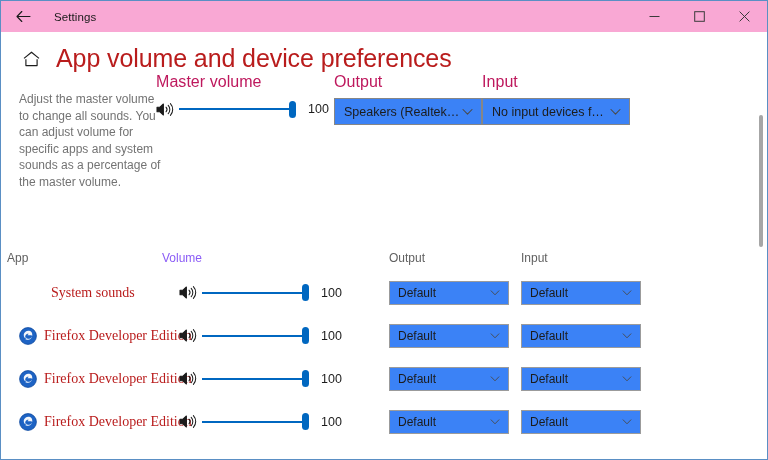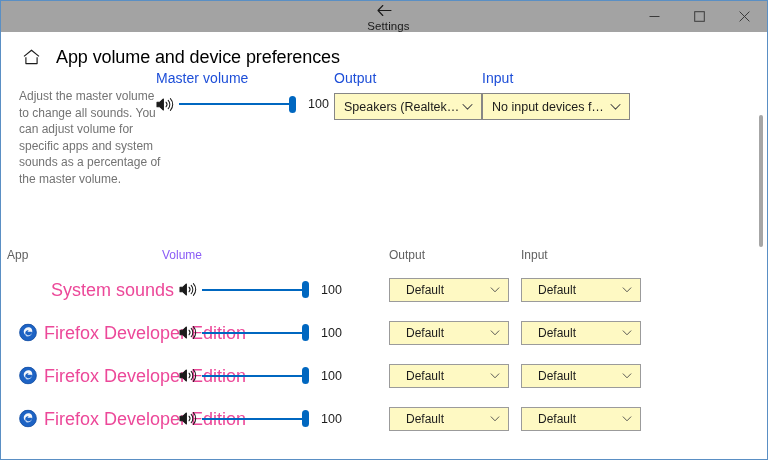--- a/index.html
+++ b/index.html
@@ -18,24 +18,23 @@
     height: 460px;
     background: #ffffff;
     border: 1px solid #5a8fc4;
     overflow: hidden;
   }
 
   
   .titlebar {
     position: relative;
     height: 31px;
-    background: #a3a3a3;
-    display: flex;
-    align-items: center;
-    flex-direction: column;
+    background: #f9a8d4;
+    display: flex;
+    align-items: center;
   }
   .back-btn {
     width: 44px;
     height: 31px;
     display: flex;
     align-items: center;
     justify-content: center;
     color: #1a1a1a;
   }
   .back-btn svg { display: block; }
@@ -72,23 +71,23 @@
   .home-icon {
     width: 26px;
     height: 26px;
     display: flex;
     align-items: center;
     justify-content: center;
     color: #1c1c1c;
     flex: 0 0 auto;
   }
   .page-title {
-    font-size: 18px;
+    font-size: 25px;
     font-weight: 400;
-    color: #000000;
+    color: #b91c1c;
     margin-left: 12px;
     letter-spacing: -0.1px;
   }
 
   
   .content {
     position: relative;
     padding-left: 18px;
     padding-right: 30px;
   }
@@ -106,22 +105,22 @@
   
   .master-row {
     position: absolute;
     left: 155px;
     top: 0;
     right: 0;
     display: flex;
     align-items: flex-start;
   }
   .field-label {
-    font-size: 14px;
-    color: #1d4ed8;
+    font-size: 16px;
+    color: #be185d;
     margin-bottom: 7px;
     display: block;
     letter-spacing: .05px;
   }
 
   .col-master { width: 178px; }
   .col-out { width: 148px; }
   .col-in { width: 148px; }
 
   
@@ -165,21 +164,21 @@
     margin-left: 12px;
     min-width: 26px;
     flex: 0 0 auto;
   }
 
   
   .combo {
     position: relative;
     height: 27px;
     border: 1px solid #868686;
-    background: #fef9c3;
+    background: #3b82f6;
     display: flex;
     align-items: center;
     padding-left: 9px;
     padding-right: 26px;
     font-size: 12.5px;
     color: #1c1c1c;
     white-space: nowrap;
     overflow: hidden;
   }
   .combo .chev {
@@ -187,21 +186,21 @@
     right: 8px;
     top: 50%;
     transform: translateY(-50%);
     color: #4a4a4a;
     display: flex;
   }
   .combo.small {
     height: 24px;
     font-size: 12px;
     border-color: #9b9b9b;
-    padding-left: 16px;
+    padding-left: 8px;
   }
 
   
   .applist {
     position: absolute;
     left: 0;
     right: 0;
     top: 178px;
   }
   .applist-head {
@@ -227,23 +226,24 @@
     width: 160px;
   }
   .app-icon {
     width: 18px;
     height: 18px;
     flex: 0 0 auto;
     margin-right: 7px;
   }
   .app-icon.blank { visibility: hidden; }
   .app-name {
-    font-size: 18px;
-    color: #ec4899;
+    font-size: 14px;
+    color: #b91c1c;
     white-space: nowrap;
+    font-family: Liberation Serif, serif;
   }
   .app-name.indent { margin-left: 7px; }
 
   .app-slider {
     position: absolute;
     left: 178px;
     top: 50%;
     transform: translateY(-50%);
     width: 168px;
   }

